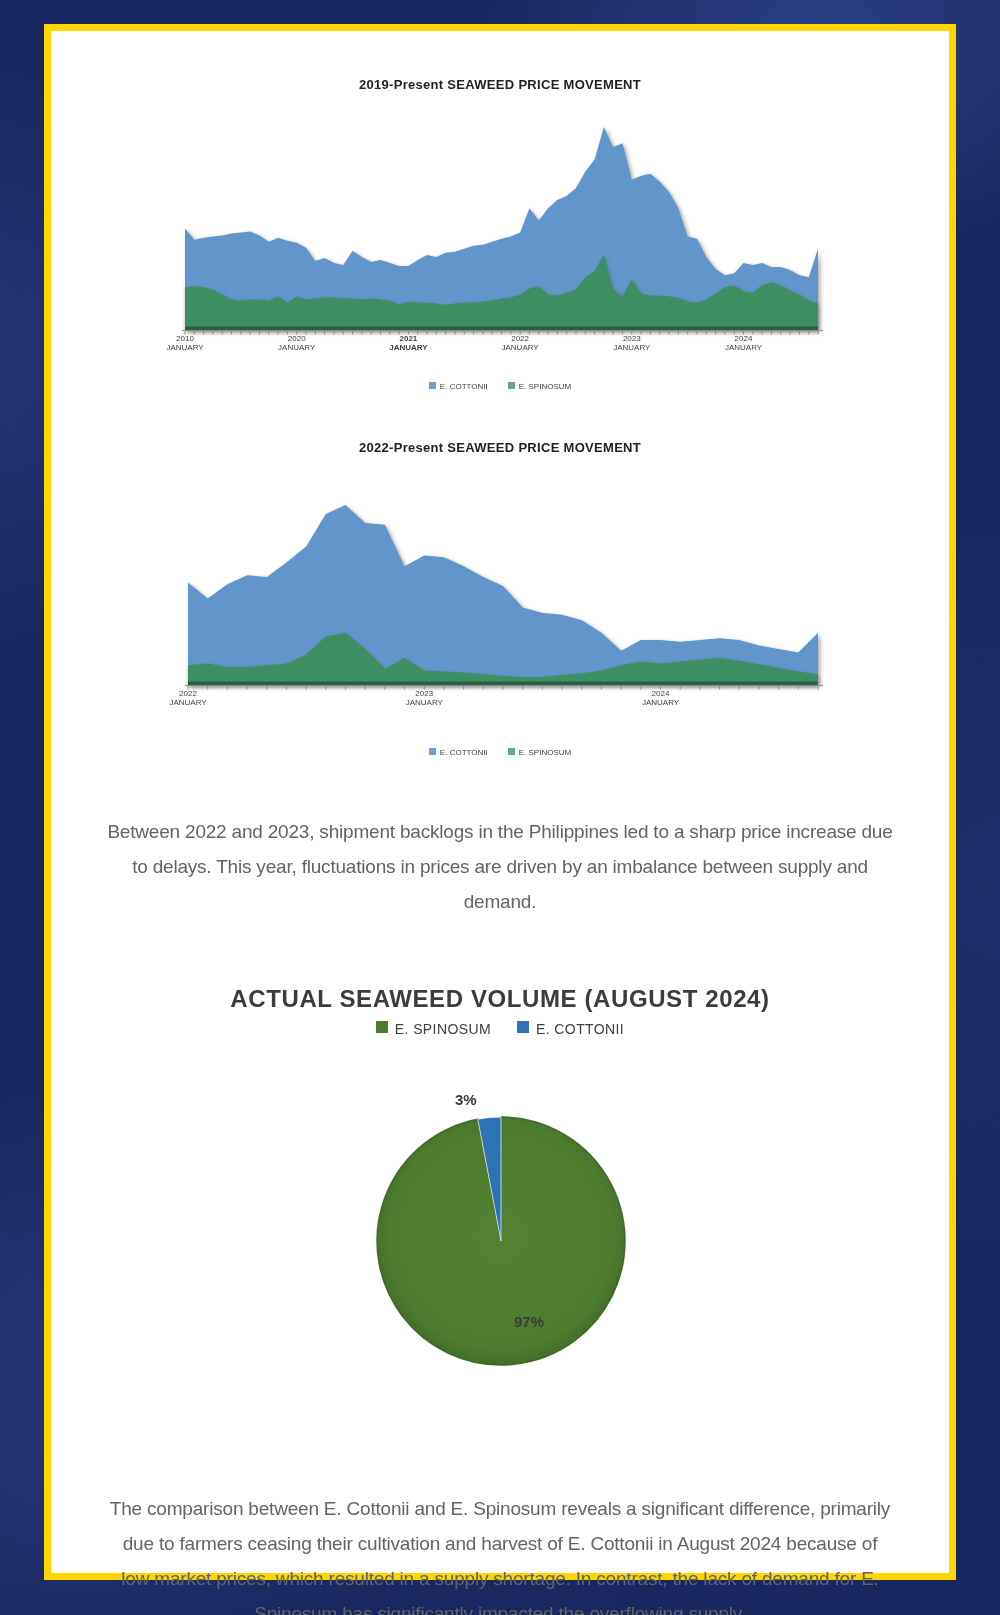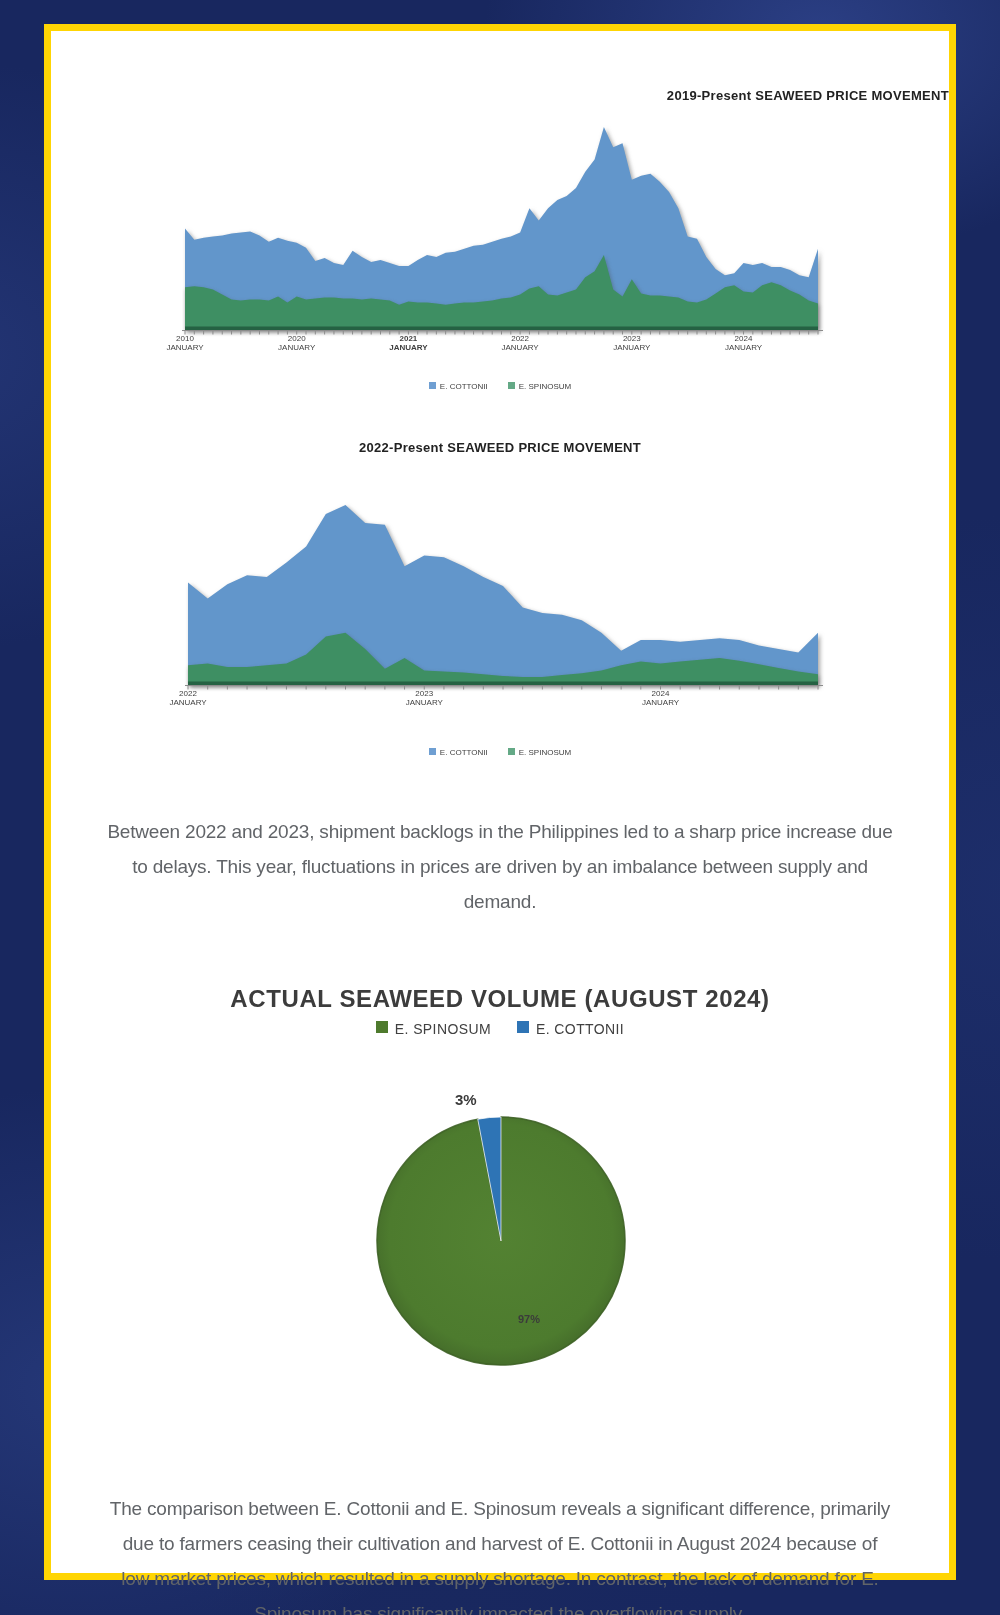--- a/index.html
+++ b/index.html
@@ -36,21 +36,21 @@
   .area-green{filter:drop-shadow(1px 2px 2px rgba(70,70,70,.45));}
   svg{display:block;}
 </style>
 </head>
 <body>
 
 <div class="bg"></div>
 
 <div class="panel">
 
-  <div class="abs chart-title" style="top:57px;text-align:right;">2019-Present SEAWEED PRICE MOVEMENT</div>
+  <div class="abs chart-title" style="top:46px;">2019-Present SEAWEED PRICE MOVEMENT</div>
   <svg id="c1" class="abs" style="left:131px;top:87px;" width="648" height="230">
       <polygon points="3,212 3.00,110.50 12.31,121.67 21.62,119.64 30.93,118.62 40.24,117.61 49.54,115.58 58.85,114.56 68.16,113.55 77.47,117.61 86.78,123.70 96.09,119.64 105.40,122.68 114.71,124.71 124.01,129.79 133.32,142.98 142.63,139.94 151.94,145.01 161.25,147.04 170.56,132.83 179.87,138.92 189.18,144.00 198.49,141.97 207.79,145.01 217.10,148.06 226.41,148.06 235.72,141.97 245.03,136.89 254.34,138.92 263.65,134.86 272.96,133.85 282.26,130.80 291.57,127.76 300.88,126.74 310.19,123.70 319.50,120.65 328.81,118.62 338.12,114.56 347.43,90.20 356.74,102.38 366.04,90.20 375.35,82.08 384.66,78.02 393.97,69.90 403.28,53.66 412.59,41.48 421.90,9.00 431.21,29.30 440.51,25.24 449.82,61.78 459.13,57.72 468.44,55.69 477.75,63.81 487.06,73.96 496.37,90.20 505.68,118.62 514.99,120.65 524.29,138.92 533.60,151.10 542.91,157.19 552.22,155.16 561.53,145.01 570.84,147.04 580.15,145.01 589.46,149.07 598.76,149.07 608.07,152.12 617.38,157.19 626.69,159.22 636.00,130.80 636.00,212" fill="#6296CB" class="area-blue"></polygon>
       <polygon points="3,212 3.00,169.37 12.31,168.36 21.62,169.37 30.93,171.40 40.24,176.47 49.54,181.55 58.85,182.56 68.16,181.55 77.47,181.55 86.78,182.56 96.09,178.50 105.40,184.59 114.71,178.50 124.01,181.55 133.32,180.53 142.63,179.52 151.94,179.52 161.25,180.53 170.56,180.53 179.87,181.55 189.18,180.53 198.49,181.55 207.79,182.56 217.10,186.63 226.41,183.58 235.72,184.59 245.03,184.59 254.34,185.61 263.65,186.63 272.96,185.61 282.26,184.59 291.57,184.59 300.88,183.58 310.19,182.56 319.50,180.53 328.81,179.52 338.12,176.47 347.43,170.38 356.74,168.36 366.04,176.47 375.35,177.49 384.66,174.44 393.97,171.40 403.28,159.22 412.59,153.13 421.90,136.89 431.21,171.40 440.51,178.50 449.82,161.25 459.13,175.46 468.44,177.49 477.75,177.49 487.06,178.50 496.37,179.52 505.68,183.58 514.99,184.59 524.29,181.55 533.60,175.46 542.91,169.37 552.22,167.34 561.53,173.43 570.84,174.44 580.15,167.34 589.46,164.30 598.76,167.34 608.07,172.42 617.38,176.47 626.69,182.56 636.00,185.61 636.00,212" fill="#3E8F63" class="area-green"></polygon>
       <rect x="3" y="208.5" width="633" height="3.5" fill="rgba(24,74,50,0.65)"></rect>
       <line x1="0" y1="212.5" x2="641" y2="212.5" stroke="#8c8c8c" stroke-width="1"></line>
       <line x1="3.00" y1="213" x2="3.00" y2="216.5" stroke="#8c8c8c" stroke-width="1"></line>
       <line x1="12.31" y1="213" x2="12.31" y2="216.5" stroke="#8c8c8c" stroke-width="1"></line>
       <line x1="21.62" y1="213" x2="21.62" y2="216.5" stroke="#8c8c8c" stroke-width="1"></line>
       <line x1="30.93" y1="213" x2="30.93" y2="216.5" stroke="#8c8c8c" stroke-width="1"></line>
       <line x1="40.24" y1="213" x2="40.24" y2="216.5" stroke="#8c8c8c" stroke-width="1"></line>
@@ -224,19 +224,19 @@
       <defs>
         <radialGradient id="pieg" cx="50%" cy="48%" r="55%">
           <stop offset="0%" stop-color="#538232"></stop>
           <stop offset="82%" stop-color="#4D7B2E"></stop>
           <stop offset="100%" stop-color="#426829"></stop>
         </radialGradient>
       </defs>
       <path d="M130,130 L130.00,6.00 A124,124 0 1 1 106.76,8.20 Z" fill="url(#pieg)" stroke="rgba(62,98,38,0.9)" stroke-width="1.5"></path>
       <path d="M130,130 L106.76,8.20 A124,124 0 0 1 130.00,6.00 Z" fill="#2E74B5" stroke="rgba(255,255,255,0.75)" stroke-width="1"></path>
     </svg>
-  <div class="abs pie-pct" style="left:478px;top:1282px;font-size:11px;transform:translateX(-50%);">97%</div>
+  <div class="abs pie-pct" style="left:478px;top:1282px;font-size:15px;transform:translateX(-50%);">97%</div>
 
   <div class="abs para" style="top:1460px;">The comparison between E. Cottonii and E. Spinosum reveals a significant difference, primarily
 due to farmers ceasing their cultivation and harvest of E. Cottonii in August 2024 because of
 low market prices, which resulted in a supply shortage. In contrast, the lack of demand for E.
 Spinosum has significantly impacted the overflowing supply.</div>
 </div>
 
 </body></html>

